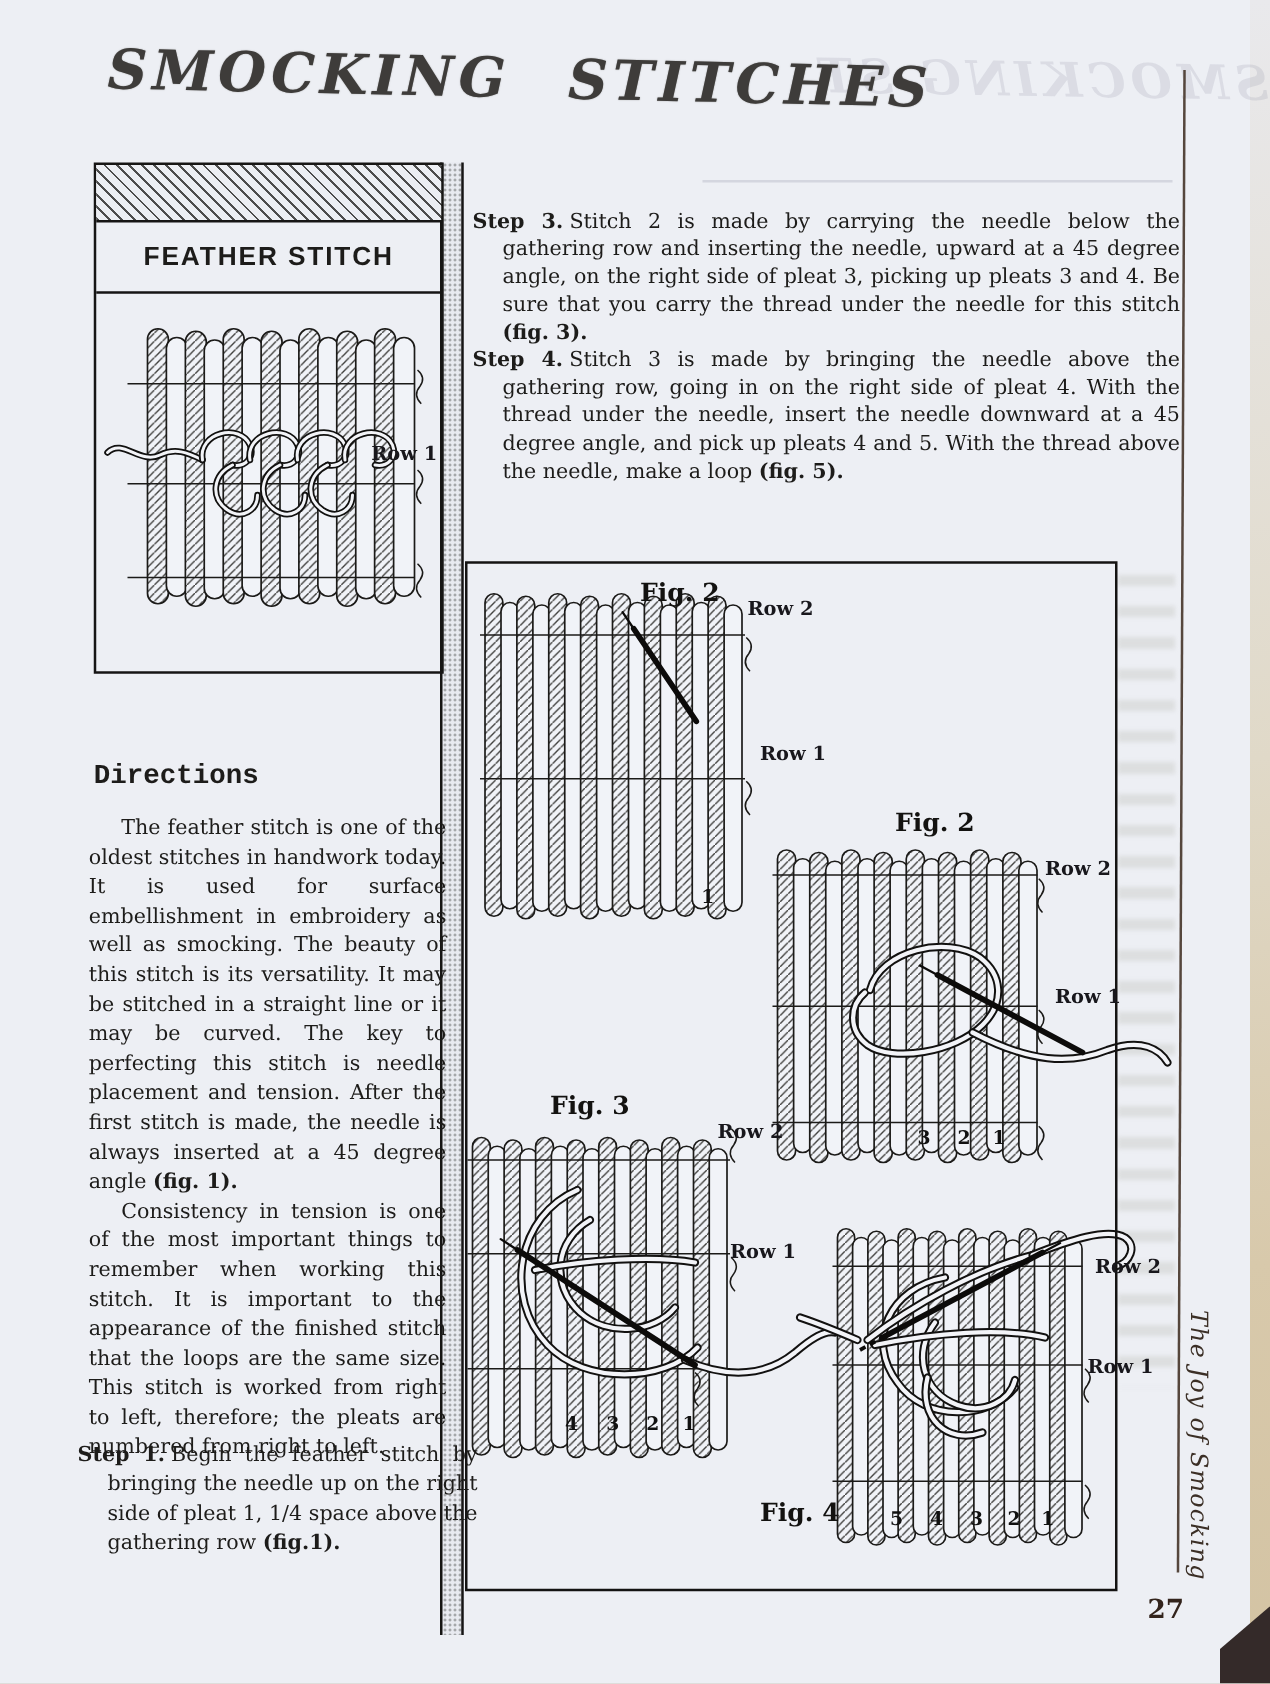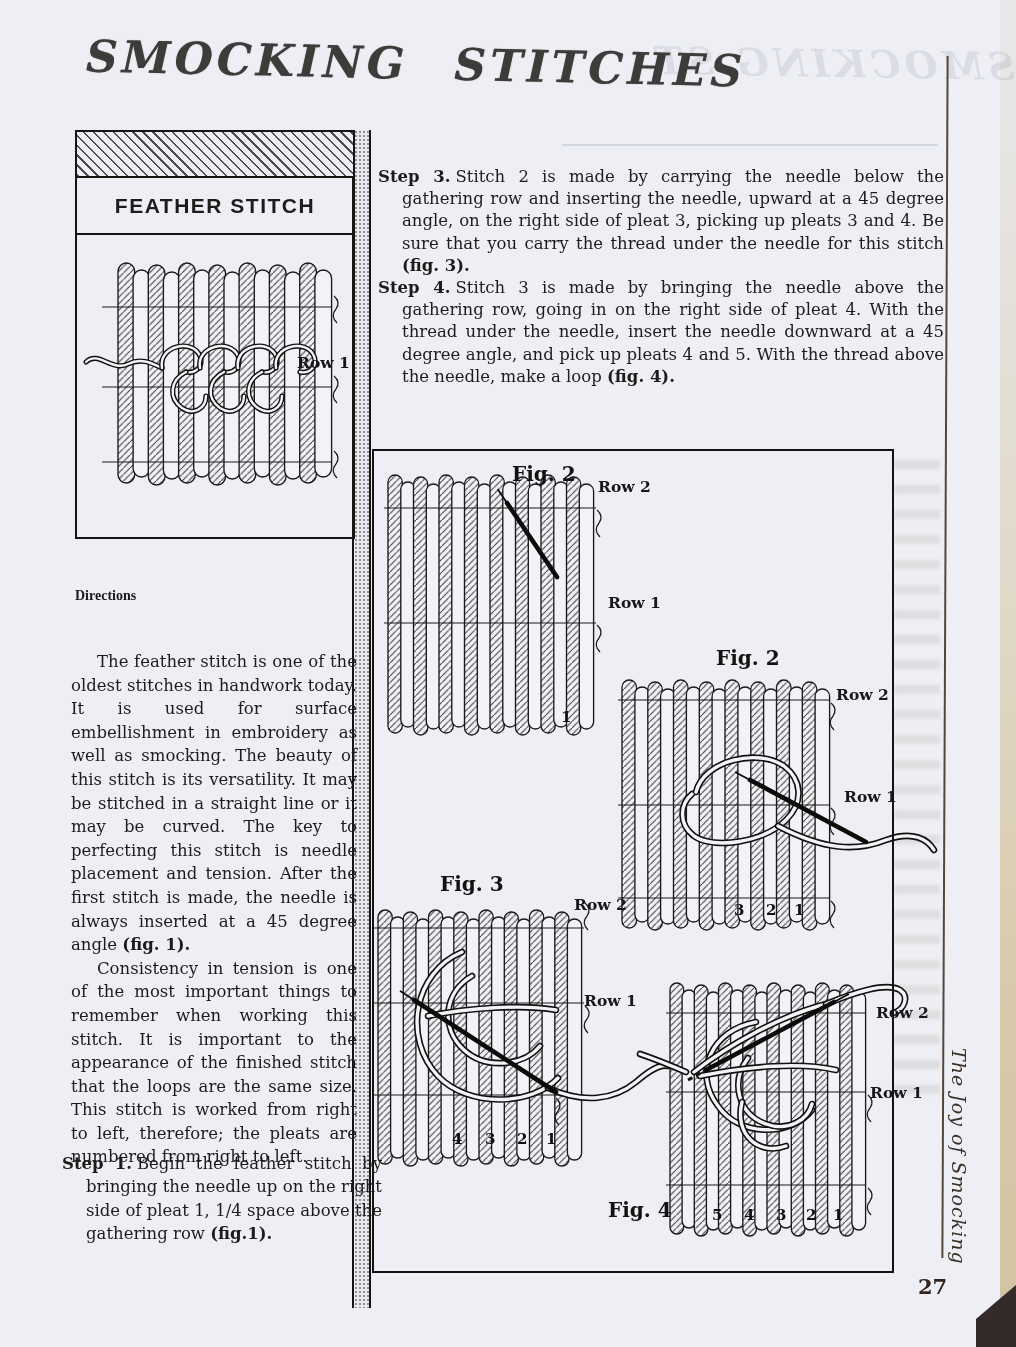--- a/index.html
+++ b/index.html
@@ -29,22 +29,22 @@
       background-image:radial-gradient(rgba(70,70,70,.55) .8px,rgba(0,0,0,0) .9px);
       background-size:4px 4px;background-color:#e8eaf0;}
   
   .panel{position:absolute;left:75px;top:130px;width:276px;height:405px;border:2.5px solid #161514;}
   .panel-hatch{position:absolute;left:0;top:0;width:100%;height:44px;border-bottom:2.5px solid #161514;
       background:repeating-linear-gradient(45deg,#4c4c4c 0 1.6px,#eceef3 1.6px 7px);}
   .panel-title{position:absolute;left:0;top:46.5px;width:100%;height:54px;display:flex;
       align-items:center;justify-content:center;border-bottom:2.5px solid #161514;
       font-family:"Liberation Sans",sans-serif;font-weight:bold;font-size:21px;letter-spacing:1.5px;}
   
-  .dirhead{position:absolute;left:75px;top:588px;margin:0;
-      font-family:Liberation Serif, serif;font-size:14px;font-weight:bold;}
+  .dirhead{position:absolute;left:75px;top:608px;margin:0;
+      font-family:Liberation Mono, monospace;font-size:22px;font-weight:bold;}
   .dirtext{position:absolute;left:71px;top:650px;width:286px;font-size:16.5px;line-height:1.43;
       text-align:justify;}
   .dirtext p{margin:0;text-indent:26px;}
   .step{margin:0;text-align:justify;font-size:16.5px;line-height:1.345;
       padding-left:24px;text-indent:-24px;}
   .step b{font-weight:bold;}
   .step .sl{margin-right:5px;}
   .step1{position:absolute;left:62px;top:1152px;width:296px;line-height:1.42;}
   .steps-right{position:absolute;left:378px;top:166px;width:566px;}
   
@@ -252,21 +252,21 @@
   <h2 class="dirhead">Directions</h2>
   <div class="dirtext">
     <p><span>The feather stitch is one of the oldest stitches in handwork today. It is used for surface embellishment in embroidery as well as smocking. The beauty of this stitch is its versatility. It may be stitched in a straight line or it may be curved. The key to perfecting this stitch is needle placement and tension. After the first stitch is made, the needle is always inserted at a 45 degree angle </span><b>(fig. 1).</b></p>
     <p>Consistency in tension is one of the most important things to remember when working this stitch. It is important to the appearance of the finished stitch that the loops are the same size. This stitch is worked from right to left, therefore; the pleats are numbered from right to left.</p>
   </div>
 
   <p class="step step1"><b class="sl">Step 1.</b><span>Begin the feather stitch by bringing the needle up on the right side of pleat 1, 1/4 space above the gathering row </span><b>(fig.1).</b><span></span></p>
 
   <div class="steps-right">
     <p class="step"><b class="sl">Step 3.</b><span>Stitch 2 is made by carrying the needle below the gathering row and inserting the needle, upward at a 45 degree angle, on the right side of pleat 3, picking up pleats 3 and 4. Be sure that you carry the thread under the needle for this stitch </span><b>(fig. 3).</b><span></span></p>
-    <p class="step"><b class="sl">Step 4.</b><span>Stitch 3 is made by bringing the needle above the gathering row, going in on the right side of pleat 4. With the thread under the needle, insert the needle downward at a 45 degree angle, and pick up pleats 4 and 5. With the thread above the needle, make a loop </span><b>(fig. 4).</b><span></span></p>
+    <p class="step"><b class="sl">Step 4.</b><span>Stitch 3 is made by bringing the needle above the gathering row, going in on the right side of pleat 4. With the thread under the needle, insert the needle downward at a 45 degree angle, and pick up pleats 4 and 5. With the thread above the needle, make a loop </span><b>(fig. 5).</b><span></span></p>
   </div>
 
   <span class="figlab" style="left:512px;top:462px;">Fig. 2</span>
   <span class="figlab" style="left:716px;top:646px;">Fig. 2</span>
   <span class="figlab" style="left:440px;top:872px;">Fig. 3</span>
   <span class="figlab" style="left:608px;top:1198px;">Fig. 4</span>
 
   <span class="lab" style="left:297px;top:353px;">Row 1</span>
   <span class="lab" style="left:598px;top:477px;">Row 2</span>
   <span class="lab" style="left:608px;top:593px;">Row 1</span>

